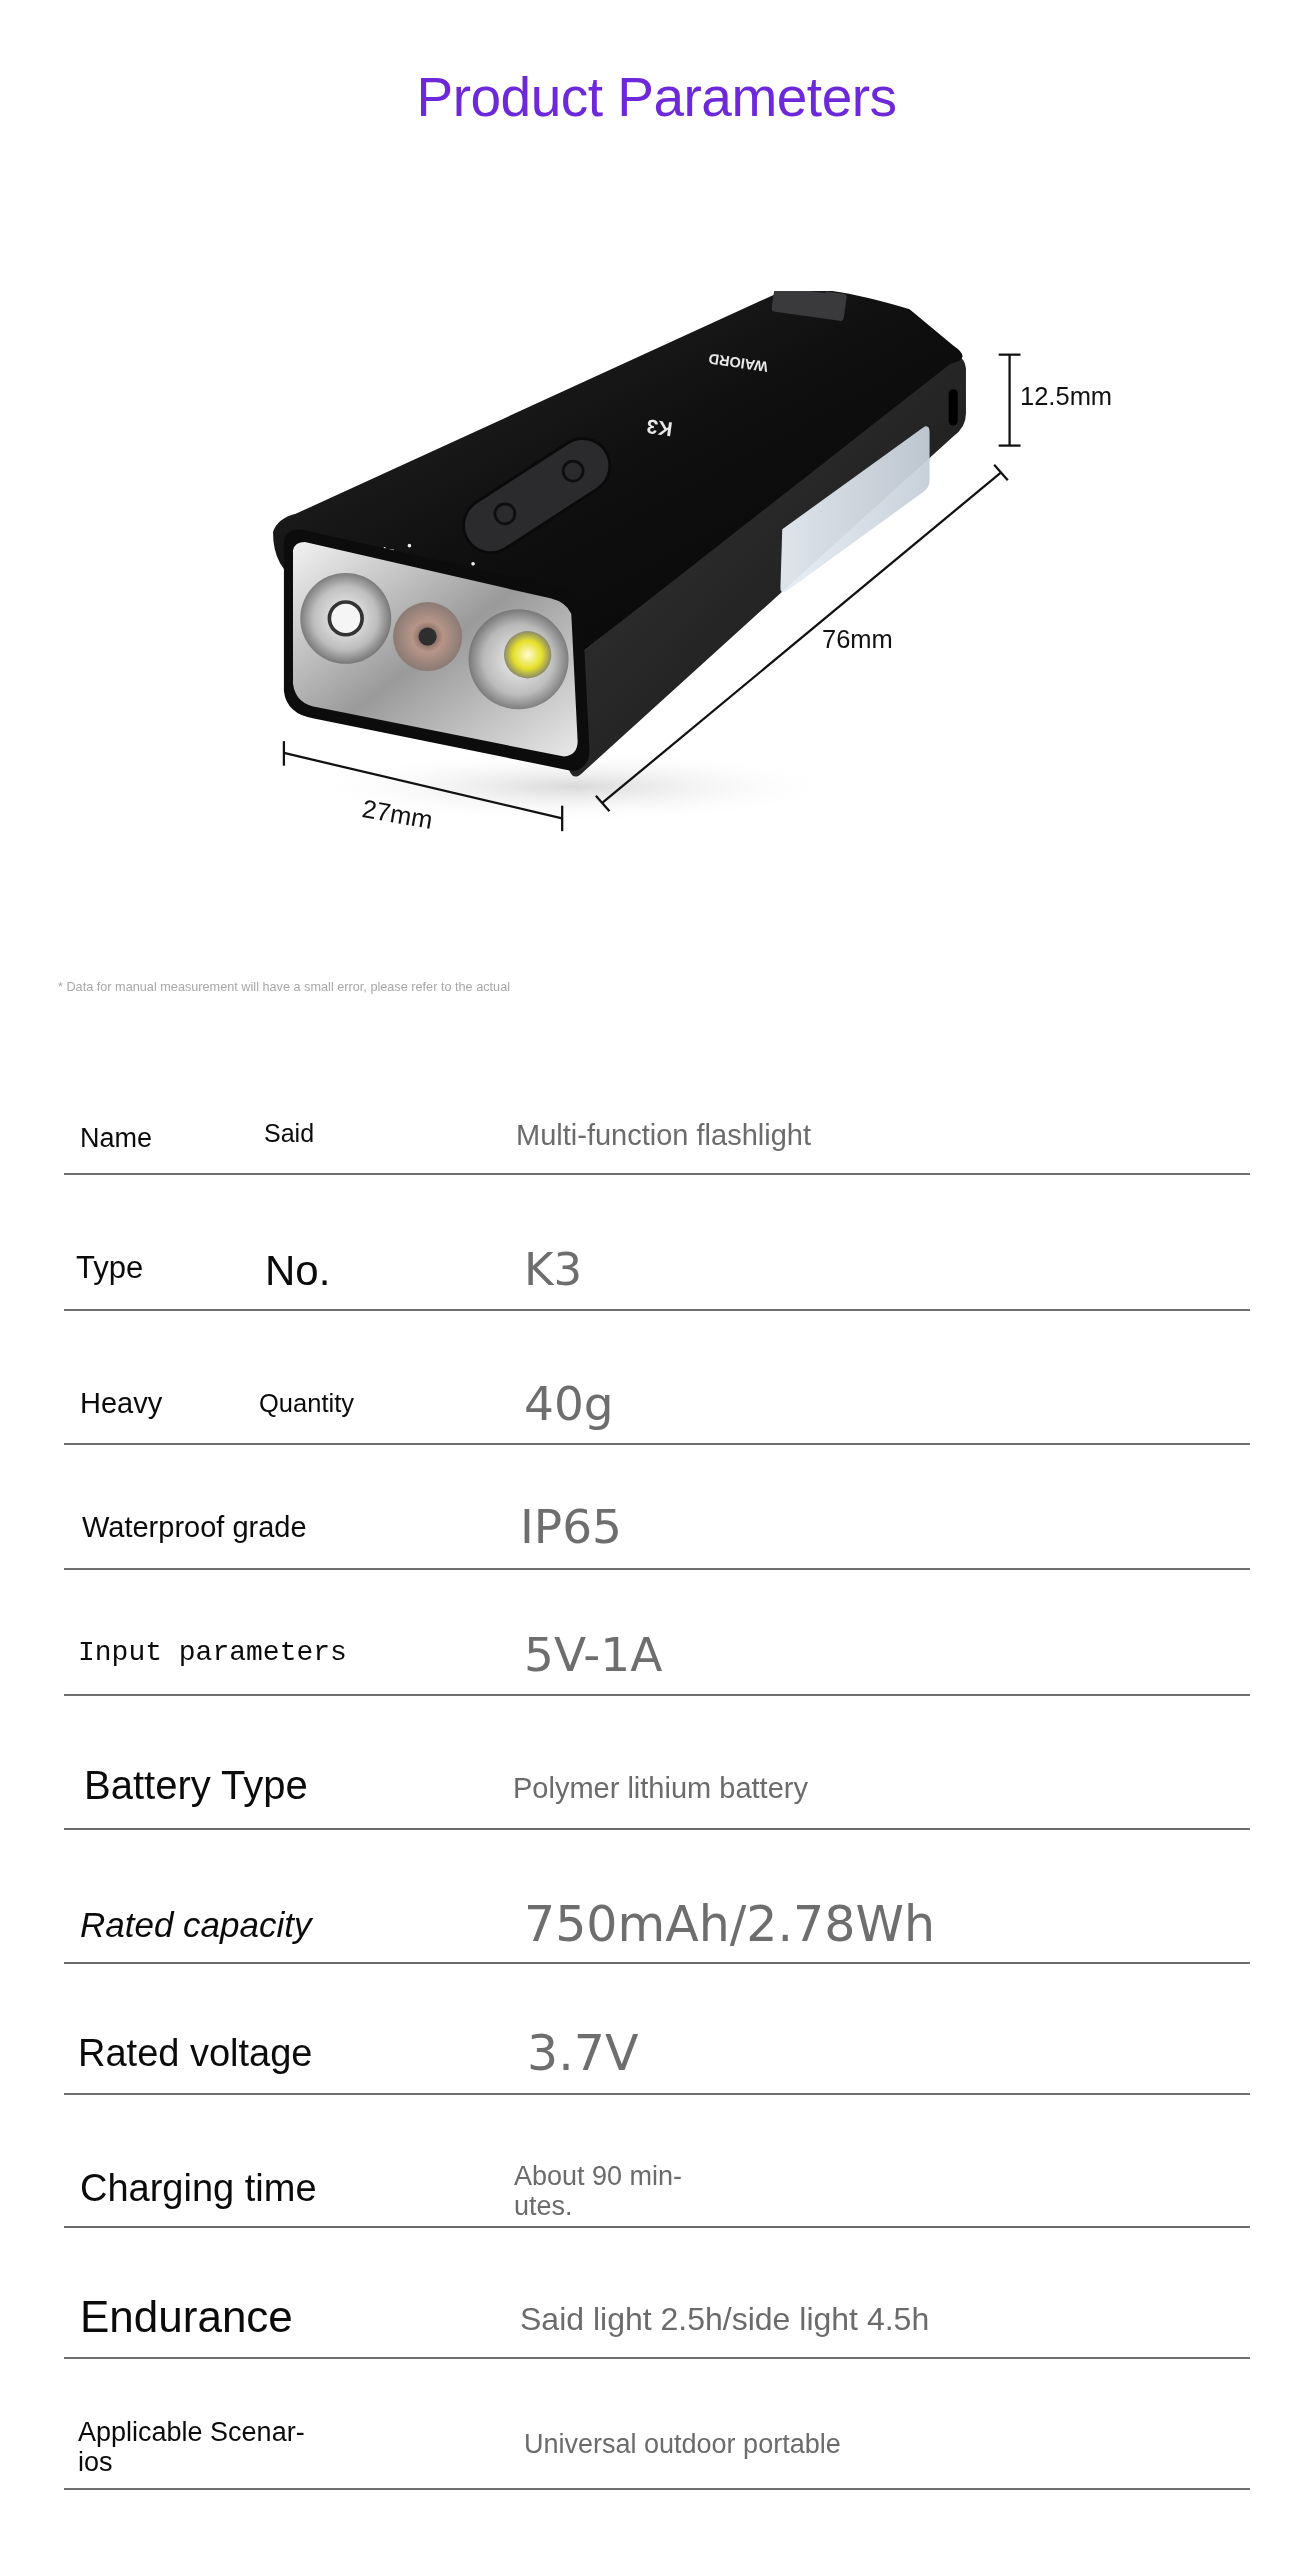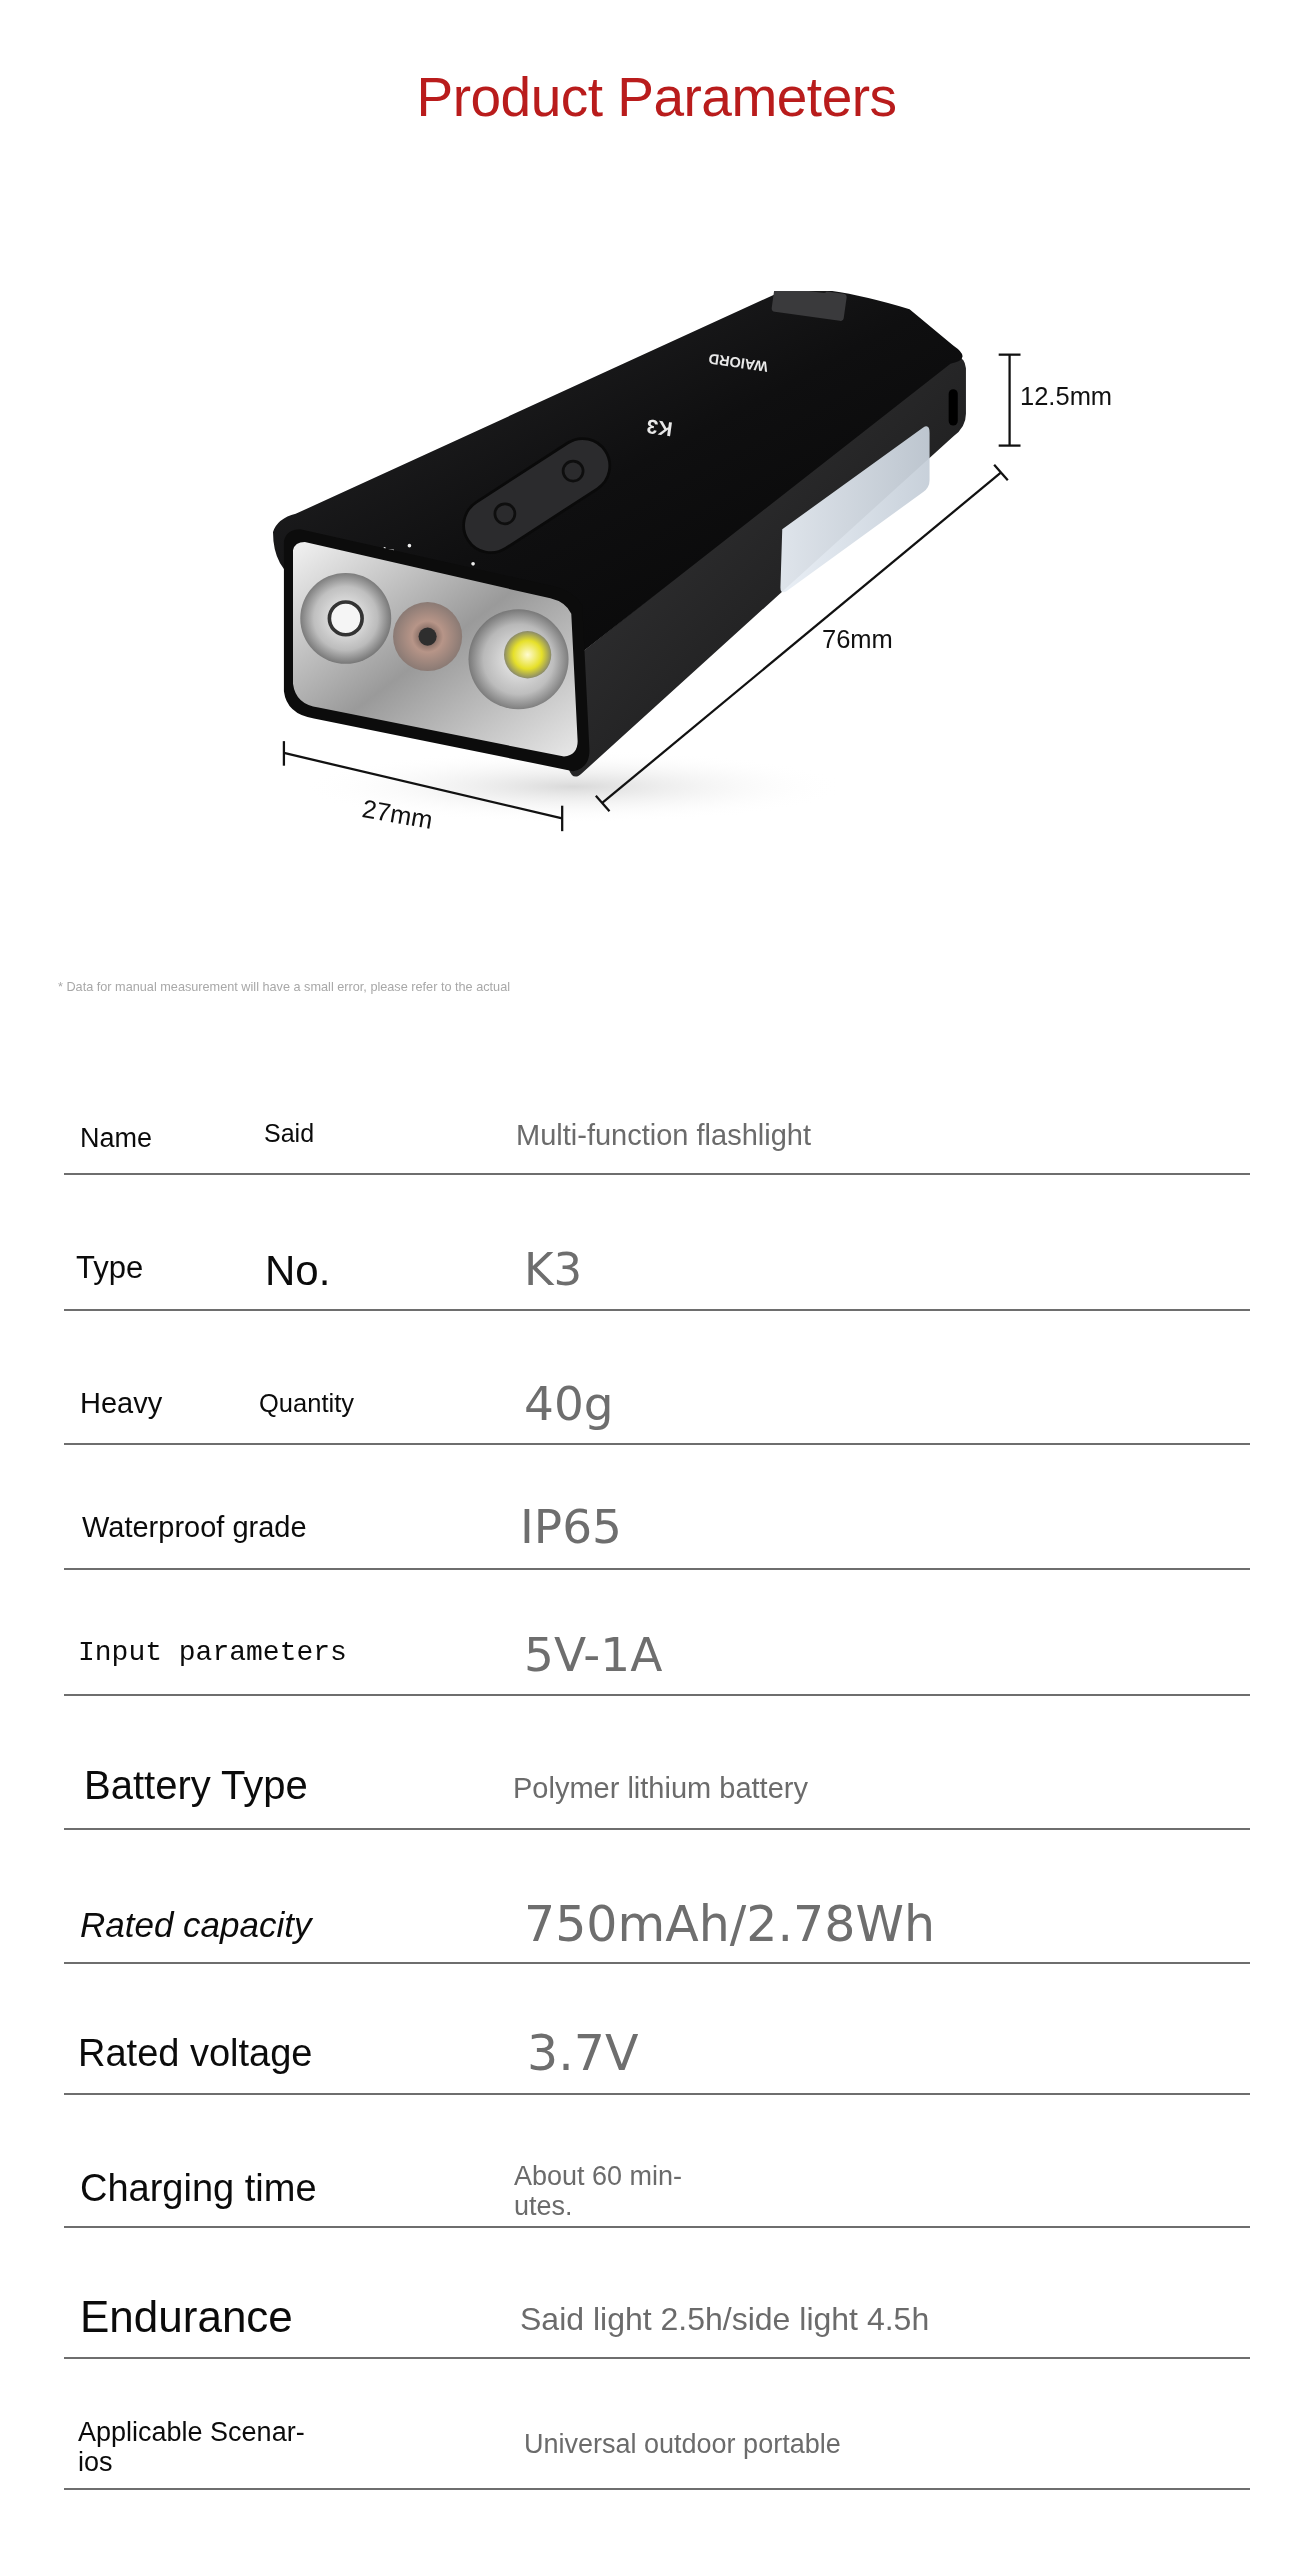--- a/index.html
+++ b/index.html
@@ -1,17 +1,17 @@
 <!DOCTYPE html>
 <html style="font-size:14.5px"><head>
 <meta charset="utf-8">
 <style>
   html, body { margin:0; padding:0; background:#ffffff; }
   body { width:1313px; height:2576px; position:relative; overflow:hidden; font-family:"Liberation Sans", sans-serif; color:#000; }
-  .title { position:absolute; left:0; width:1313px; top:65px; text-align:center; font-size:55px; color:#b91c1c; letter-spacing:-0.5px; }
+  .title { position:absolute; left:0; width:1313px; top:65px; text-align:center; font-size:55px; color:#6d28d9; letter-spacing:-0.5px; }
   .product { position:absolute; left:273px; top:291px; width:873px; height:582px; }
   .dim-label { position:absolute; font-size:25.5px; color:#111; }
   .disclaimer { position:absolute; left:58px; top:980px; font-size:12.7px; color:#a8a8a8; }
   .divider { position:absolute; left:64px; width:1186px; height:1.8px; background:#6e6e6e; }
   .cell { position:absolute; white-space:nowrap;margin-top:16px; }
   .lbl { color:#0b0b0b; }
   .val-sm { color:#6b6b6b; }
   .val-lg { color:#6e6e6e; font-family:"DejaVu Sans", sans-serif; }
 </style>
 </head>
@@ -154,21 +154,21 @@
 
   <div class="cell lbl" style="left:80px;top:1889px;font-size:35px;font-style:italic;">Rated capacity</div>
   <div class="cell val-lg" style="left:524px;top:1880px;font-size:49px;">750mAh/2.78Wh</div>
   <div class="divider" style="top:1962px;"></div>
 
   <div class="cell lbl" style="left:78px;top:2016px;font-size:38px;">Rated voltage</div>
   <div class="cell val-lg" style="left:527px;top:2009px;font-size:49px;">3.7V</div>
   <div class="divider" style="top:2093px;"></div>
 
   <div class="cell lbl" style="left:80px;top:2151px;font-size:38px;">Charging time</div>
-  <div class="cell val-sm" style="left:514px;top:2145px;font-size:27px;">About 60 min-</div>
+  <div class="cell val-sm" style="left:514px;top:2145px;font-size:27px;">About 90 min-</div>
   <div class="cell val-sm" style="left:514px;top:2175px;font-size:27px;">utes.</div>
   <div class="divider" style="top:2226px;"></div>
 
   <div class="cell lbl" style="left:80px;top:2276px;font-size:44px;">Endurance</div>
   <div class="cell val-sm" style="left:520px;top:2285px;font-size:32px;">Said light 2.5h/side light 4.5h</div>
   <div class="divider" style="top:2357px;"></div>
 
   <div class="cell lbl" style="left:78px;top:2401px;font-size:27px;">Applicable Scenar-</div>
   <div class="cell lbl" style="left:78px;top:2431px;font-size:27px;">ios</div>
   <div class="cell val-sm" style="left:524px;top:2413px;font-size:27px;">Universal outdoor portable</div>

